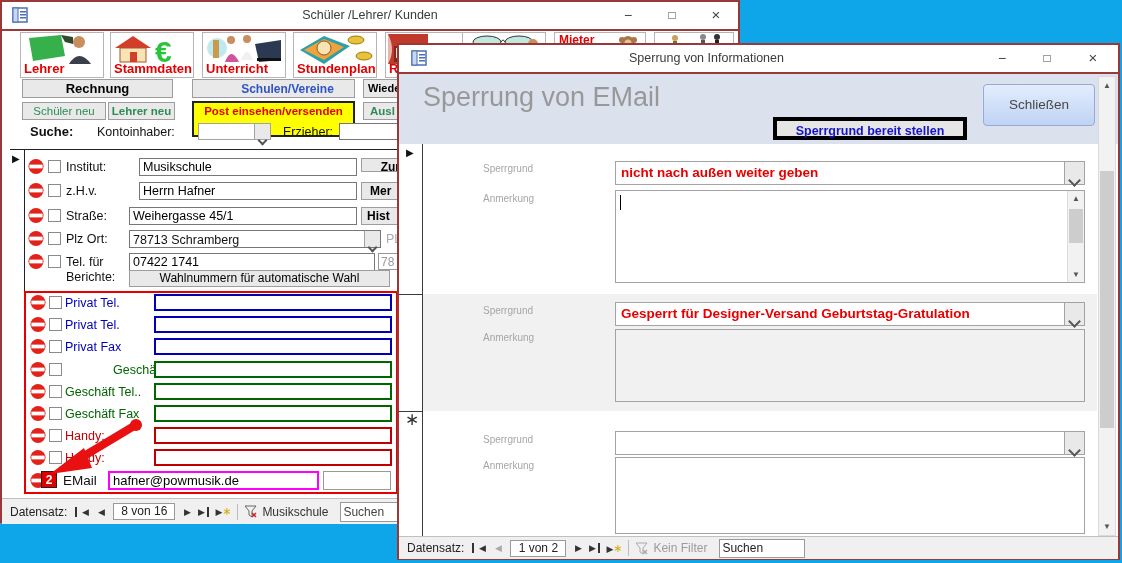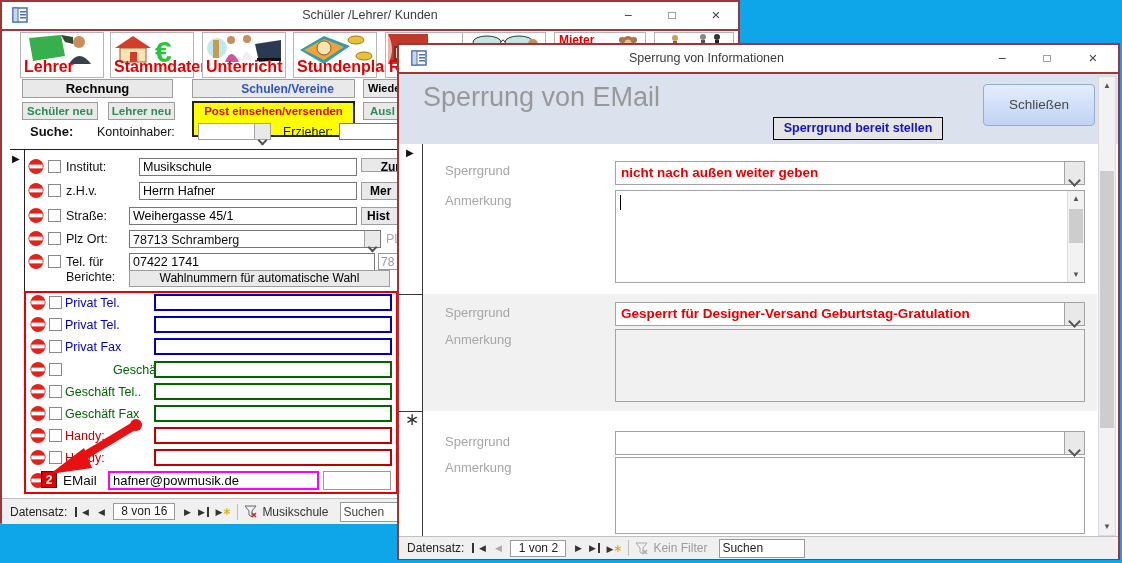--- a/index.html
+++ b/index.html
@@ -3,25 +3,25 @@
 <meta charset="utf-8">
 <style>
   html,body{margin:0;padding:0;background:#fff;font-family:"Liberation Sans",sans-serif;}
   #stage{position:relative;width:1122px;height:563px;overflow:hidden;background:#0ea5e9;}
   .win{position:absolute;background:#fff;border:2px solid #993837;box-sizing:border-box;}
   .titlebar{position:absolute;left:0;top:0;right:0;height:27px;background:#fff;}
   .titletext{position:absolute;left:0;right:0;top:6px;text-align:center;font-size:12.5px;color:#3b3b3b;}
   .capbtn{position:absolute;top:0;height:26px;width:36px;text-align:center;color:#444;font-size:14px;line-height:26px;cursor:default;}
   .redline{position:absolute;left:0;right:0;height:2px;background:#9a3a39;}
   .tbtn{position:absolute;top:30px;height:46px;background:#fff;border:1px solid #b5b5b5;box-sizing:border-box;}
-  .tlabel{position:absolute;left:3px;bottom:1px;color:#e30000;font-weight:bold;font-size:16px;white-space:nowrap;}
+  .tlabel{position:absolute;left:3px;bottom:1px;color:#e30000;font-weight:bold;font-size:13px;white-space:nowrap;}
   .gbtn{position:absolute;background:#e9e9e9;border:1px solid #9d9d9d;box-sizing:border-box;text-align:center;font-size:12px;overflow:hidden;white-space:nowrap;}
   .field-input{position:absolute;border:1px solid #777;background:#fff;font-family:"Liberation Sans",sans-serif;font-size:12.5px;padding:0 3px;box-sizing:border-box;height:18px;}
   .lbl{position:absolute;font-size:12.5px;color:#111;white-space:nowrap;}
-  .graylbl{color:#a6a6a6;font-size:13px;position:absolute;white-space:nowrap;}
+  .graylbl{color:#a6a6a6;font-size:10px;position:absolute;white-space:nowrap;margin-left:38px;}
   .cb{position:absolute;width:13px;height:13px;background:#fff;border:1px solid #8a8a8a;box-sizing:border-box;}
   .noentry{position:absolute;width:18px;height:17px;}
   .prow-input{position:absolute;height:17px;background:#fff;box-sizing:border-box;}
   .chev{display:inline-block;width:7px;height:7px;border-right:2px solid #555;border-bottom:2px solid #555;transform:rotate(45deg);margin-top:-4px;}
   .chevbtn{position:absolute;right:0;top:0;bottom:0;width:20px;background:#e9e9e9;border-left:1px solid #a3a3a3;text-align:center;box-sizing:border-box;padding-top:9px;}
   .combo{position:absolute;background:#fff;border:1px solid #a3a3a3;box-sizing:border-box;}
   .combo .val{position:absolute;left:5px;top:3px;right:24px;font-weight:bold;color:#e80000;font-size:13.5px;white-space:nowrap;overflow:hidden;}
   .ta{position:absolute;border:1px solid #a3a3a3;background:#fff;box-sizing:border-box;}
   .navbar{position:absolute;left:0;right:0;background:#f0f0f0;border-top:1px solid #c0c0c0;display:flex;align-items:center;font-size:12px;color:#222;}
   .navbtn{width:16px;text-align:center;font-size:9px;color:#333;cursor:default;}
@@ -128,21 +128,21 @@
         <circle cx="48" cy="3" r="3" fill="#888"></circle>
           <rect x="46" y="6" width="4" height="8" fill="#555"></rect>
         <circle cx="62" cy="3" r="3" fill="#333"></circle>
           <rect x="60" y="6" width="4" height="8" fill="#222"></rect>
       </svg>
     </div>
 
     <div class="gbtn" style="left:20px;top:77px;width:151px;height:19px;line-height:18px;font-weight:bold;font-size:13px;">Rechnung</div>
     <div class="gbtn" style="left:190px;top:77px;width:163px;height:19px;line-height:18px;font-weight:bold;color:#2f54c4;padding-left:28px;">Schulen/Vereine</div>
     <div class="gbtn" style="left:361px;top:77px;width:90px;height:19px;line-height:16px;font-weight:bold;font-size:11px;text-align:left;padding-left:4px;">Wieder</div>
-    <div class="gbtn" style="left:20px;top:100px;width:76px;height:18px;line-height:16px;font-weight:bold;font-size:11.5px;color:#2e8b57;">Schüler neu</div>
+    <div class="gbtn" style="left:20px;top:100px;width:84px;height:18px;line-height:16px;font-weight:normal;font-size:11.5px;color:#2e8b57;">Schüler neu</div>
     <div class="gbtn" style="left:106px;top:100px;width:67px;height:18px;line-height:16px;font-weight:bold;font-size:11.5px;color:#2e8b57;">Lehrer neu</div>
     <div class="gbtn" style="left:190px;top:99px;width:163px;height:36px;line-height:17px;font-weight:bold;font-size:11.5px;color:#e00000;background:#ffff00;border:2px solid #222;">Post einsehen/versenden</div>
     <div class="gbtn" style="left:361px;top:100px;width:90px;height:18px;line-height:16px;font-weight:bold;font-size:11.5px;color:#2e8b57;text-align:left;padding-left:6px;">Ausl</div>
 
     <span class="lbl" style="left:28px;top:122px;font-weight:bold;font-size:13px;">Suche:</span>
     <span class="lbl" style="left:95px;top:123px;">Kontoinhaber:</span>
     <div class="combo" style="left:196px;top:121px;width:73px;height:17px;">
       <div class="chevbtn" style="width:16px;padding-top:6px;"><span class="chev" style="width:5px;height:5px;"></span></div>
     </div>
     <span class="lbl" style="left:281px;top:123px;">Erzieher:</span>
@@ -322,21 +322,21 @@
       </svg>
       <div class="titletext" style="right:140px;margin-left:36px;">Sperrung von Informationen</div>
       <div class="capbtn" style="left:585px;">−</div>
       <div class="capbtn" style="left:630px;font-size:12px;">□</div>
       <div class="capbtn" style="left:676px;font-size:15px;">×</div>
     </div>
     <div class="redline" style="top:27px;"></div>
 
     <div style="position:absolute;left:0;top:29px;right:0;height:70px;background:#dbe2ee;">
       <div style="position:absolute;left:24px;top:8px;font-size:27px;color:#989898;">Sperrung von EMail</div>
-      <div style="position:absolute;left:374px;top:43px;width:170px;height:23px;background:#e5e5e5;border:1px solid #000000;color:#1414c8;font-weight:bold;font-size:12.5px;text-align:center;line-height:21px;box-sizing:border-box;">Sperrgrund bereit stellen</div>
+      <div style="position:absolute;left:374px;top:43px;width:194px;height:23px;background:#e5e5e5;border:4px solid #000000;color:#1414c8;font-weight:bold;font-size:12.5px;text-align:center;line-height:21px;box-sizing:border-box;">Sperrgrund bereit stellen</div>
       <div style="position:absolute;left:584px;top:10px;width:112px;height:42px;border:1px solid #93abd6;border-radius:4px;background:linear-gradient(#e3edfd,#bfd3f3);color:#474747;font-size:13.5px;text-align:center;line-height:40px;box-sizing:border-box;">Schließen</div>
     </div>
 
     <div style="position:absolute;left:23px;top:99px;width:1px;height:392px;background:#3a3a3a;"></div>
     <div style="position:absolute;left:0;top:249px;width:23px;height:1px;background:#3a3a3a;"></div>
     <div style="position:absolute;left:0;top:366px;width:23px;height:1px;background:#3a3a3a;"></div>
     <span class="selmark" style="left:7px;top:102px;">▶</span>
     <span style="position:absolute;left:6px;top:364px;font-size:17px;color:#333;">∗</span>
 
     <span class="graylbl" style="left:46px;top:118px;">Sperrgrund</span>

